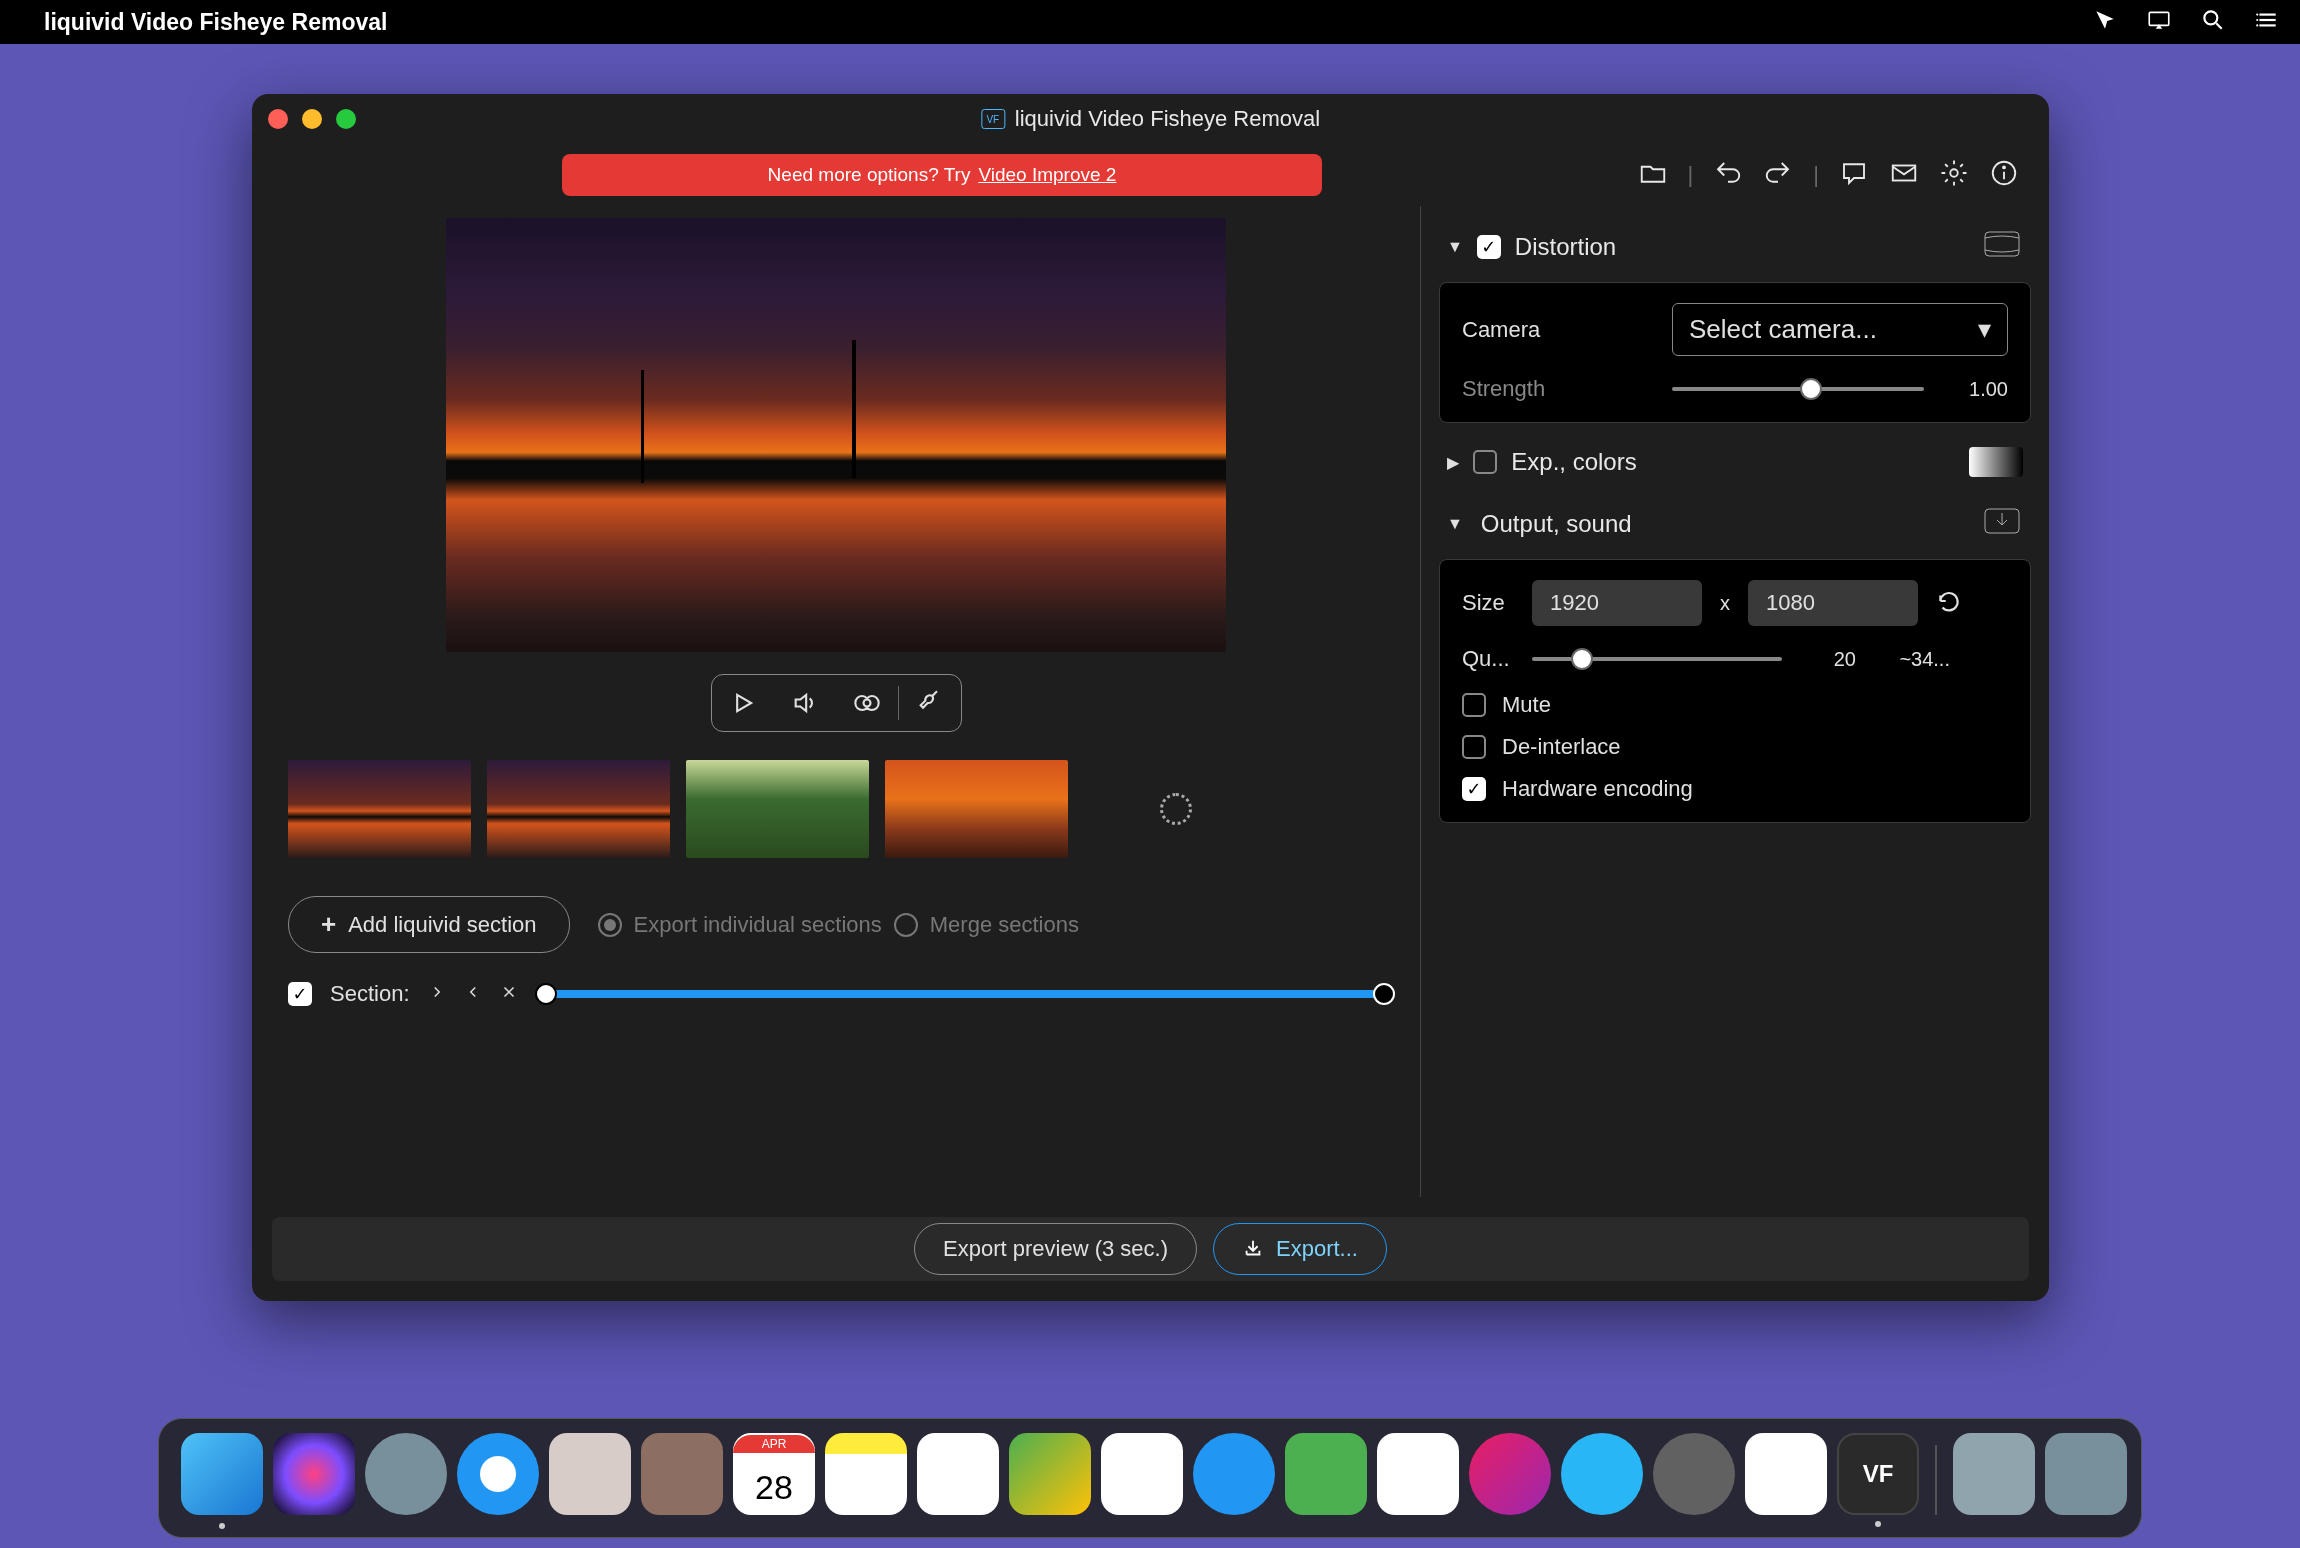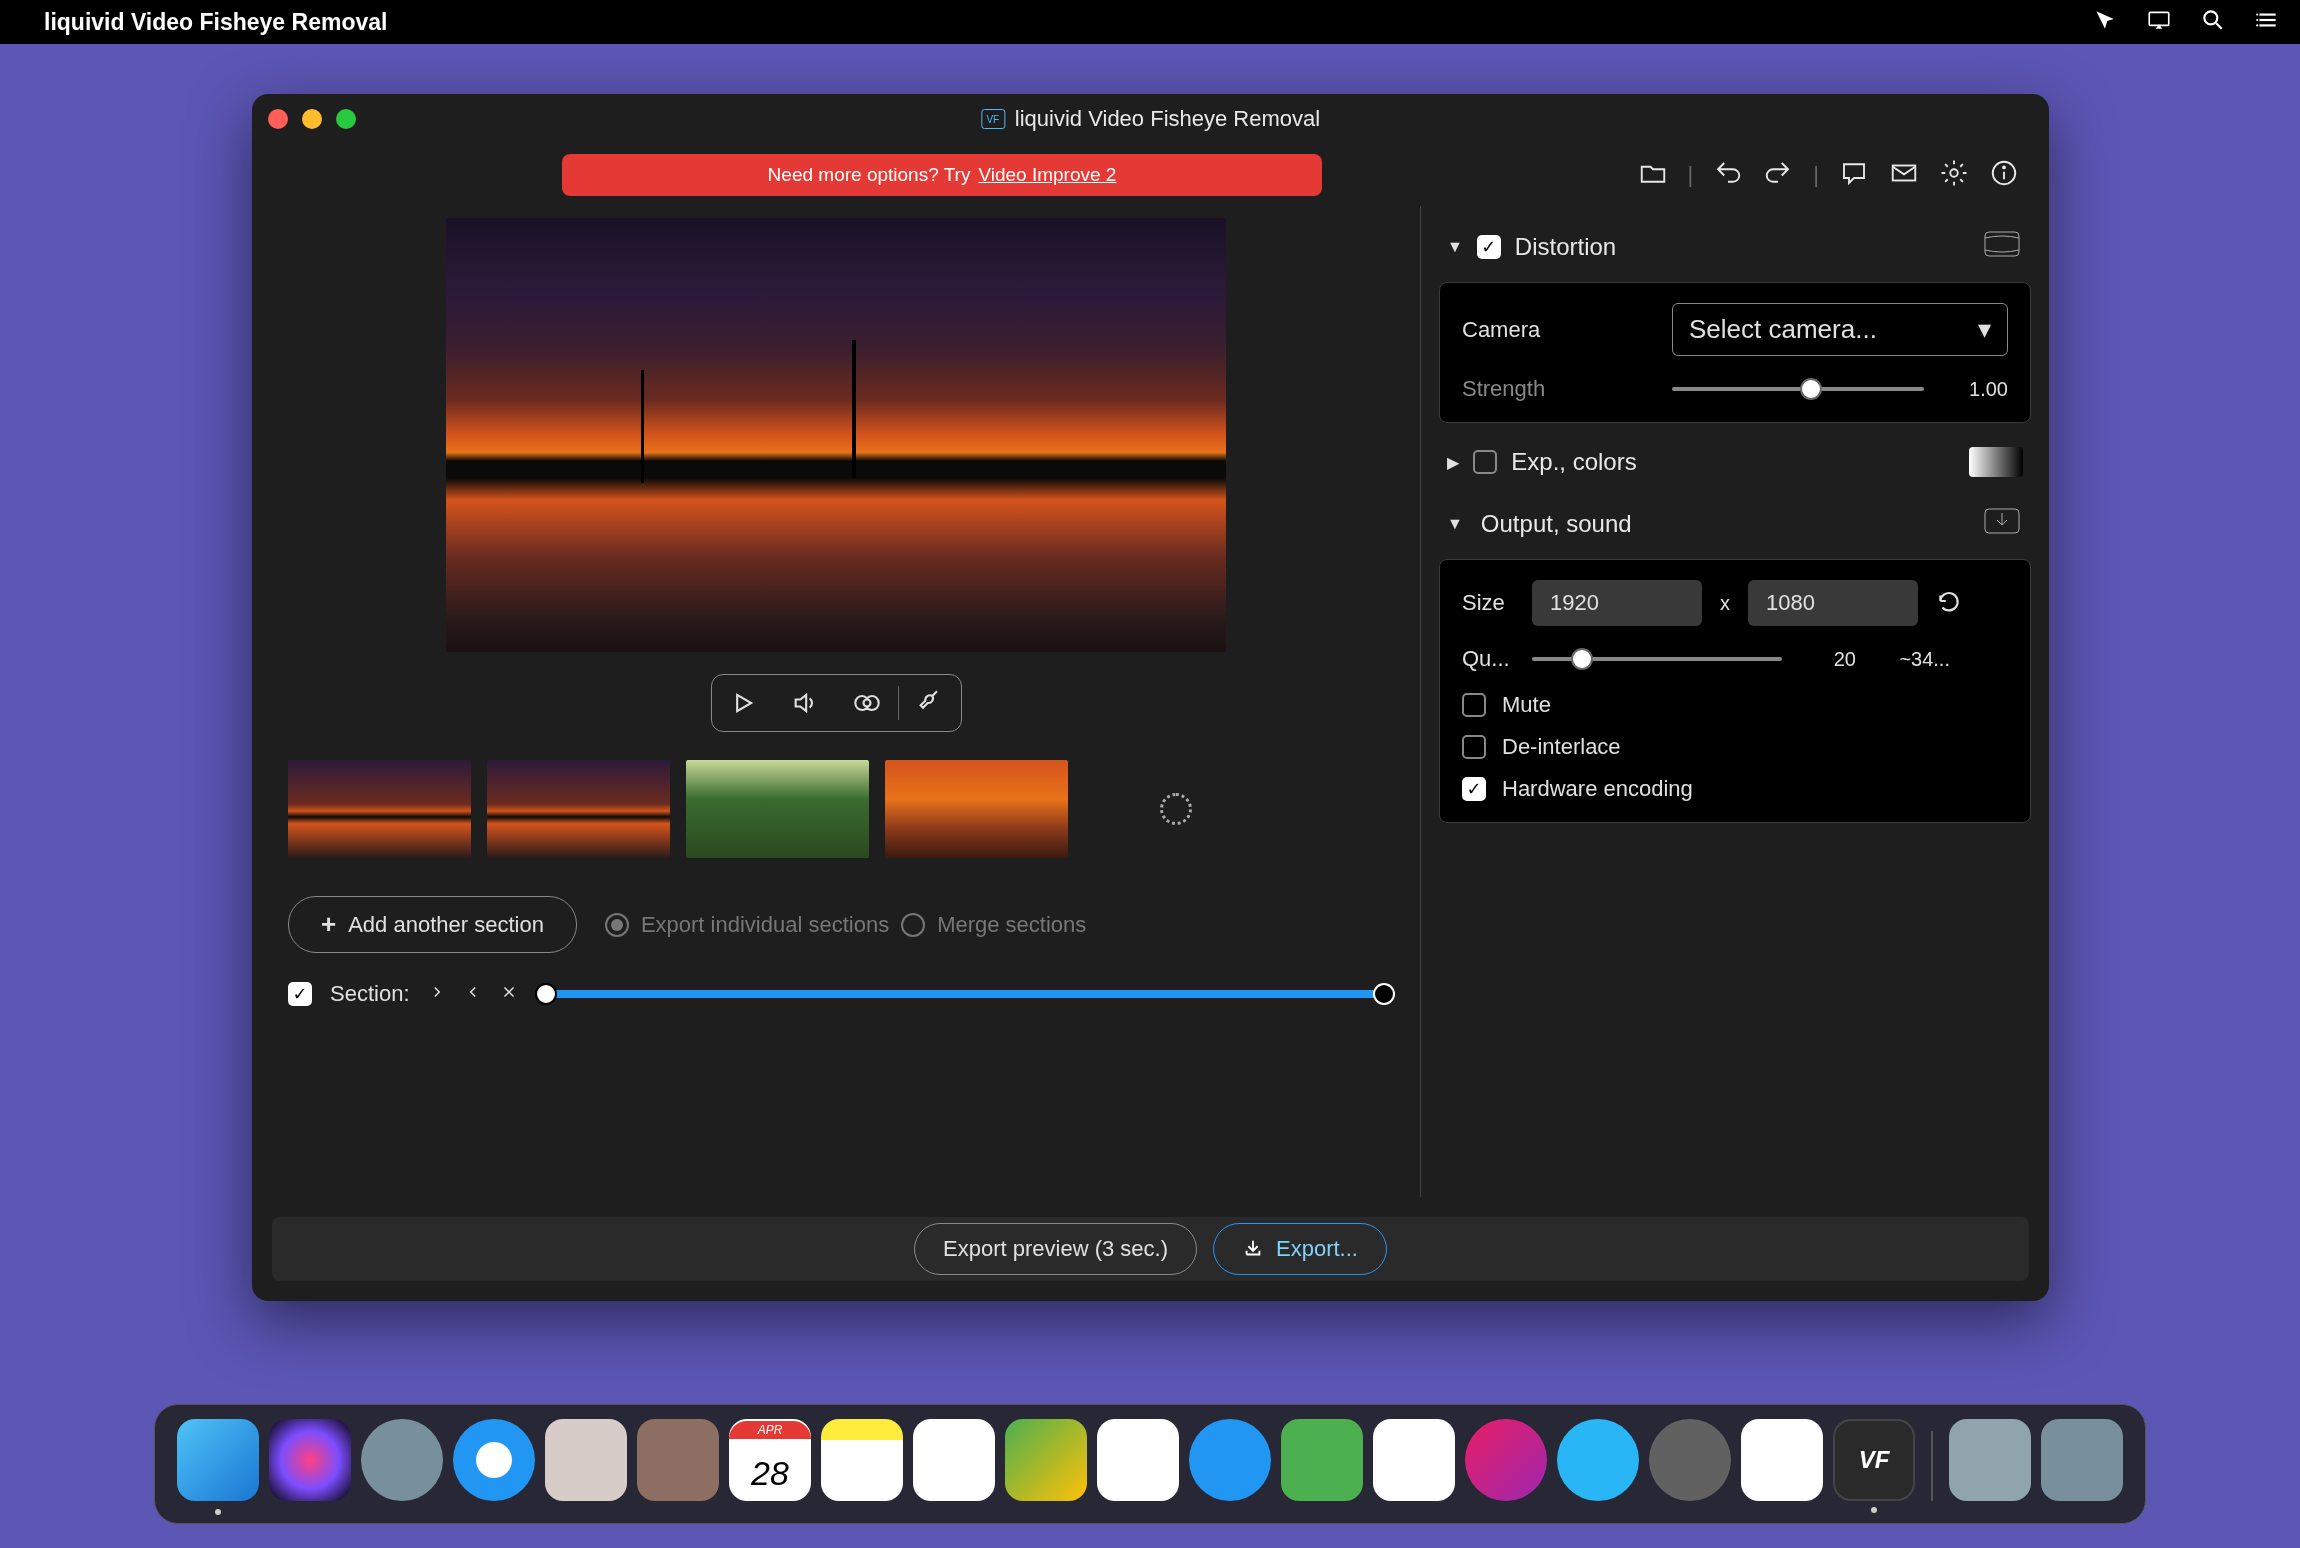--- a/index.html
+++ b/index.html
@@ -107,21 +107,21 @@
 .check-row { display: flex; align-items: center; gap: 16px; color: #e0e0e0; font-size: 22px; margin-bottom: 16px; }
 
 
 .bottom-bar { position: absolute; bottom: 0; left: 0; right: 0; height: 104px; display: flex; align-items: center; justify-content: center; gap: 28px; padding: 0 32px; }
 .bottom-area { background: #2b2a2a; border-radius: 8px; position: absolute; left: 20px; right: 20px; top: 20px; bottom: 20px; display: flex; align-items: center; justify-content: center; gap: 16px; }
 .export-btn { border: 1.5px solid #888; border-radius: 30px; color: #e0e0e0; font-size: 22px; padding: 12px 28px; background: transparent; }
 .export-btn.primary { border-color: #2196f3; color: #7dd3fc; display: flex; align-items: center; gap: 12px; }
 .export-btn.primary svg { width: 22px; height: 22px; stroke: #fff; fill: none; stroke-width: 2; }
 
 
-.dock { position: absolute; bottom: 24px; left: 50%; transform: translateX(-50%); background: rgba(30,30,30,0.85); border: 1px solid #555; border-radius: 24px; padding: 14px 22px 22px 22px; display: flex; gap: 10px; align-items: flex-end; font-style: italic; }
+.dock { position: absolute; bottom: 10px; left: 50%; transform: translateX(-50%); background: rgba(30,30,30,0.85); border: 1px solid #555; border-radius: 24px; padding: 14px 14px 22px 22px; display: flex; gap: 10px; align-items: flex-end; }
 .dock-icon { width: 82px; height: 82px; border-radius: 18px; position: relative; }
 .dock-icon.active::after { content: ""; position: absolute; bottom: -14px; left: 50%; transform: translateX(-50%); width: 6px; height: 6px; background: #ccc; border-radius: 50%; }
 .dock-sep { width: 2px; height: 70px; background: #555; margin: 0 6px; }
 
 
 .di-finder { background: linear-gradient(135deg, #4fc3f7, #1976d2); }
 .di-siri { background: radial-gradient(circle, #ff4081, #7c4dff, #000); }
 .di-launchpad { background: #78909c; border-radius: 50%; }
 .di-safari { background: radial-gradient(circle, #fff 30%, #2196f3 32%); border-radius: 50%; }
 .di-contacts { background: #8d6e63; }
@@ -262,21 +262,21 @@
         <div class="thumb thumb-3"></div>
         <div class="thumb thumb-4"></div>
         <div class="thumb-loading">
             <div class="spinner"></div>
           </div>
       </div>
 
       <div class="section-row">
         <button class="add-section-btn">
           <span style="font-size:26px;font-weight:bold;">+</span>
-          <span>Add another section</span>
+          <span>Add liquivid section</span>
         </button>
         <div class="radio-group">
           <span class="radio checked"></span>
           <span>Export individual sections</span>
           <span class="radio"></span>
           <span>Merge sections</span>
         </div>
       </div>
 
       <div class="section-slider-row">

